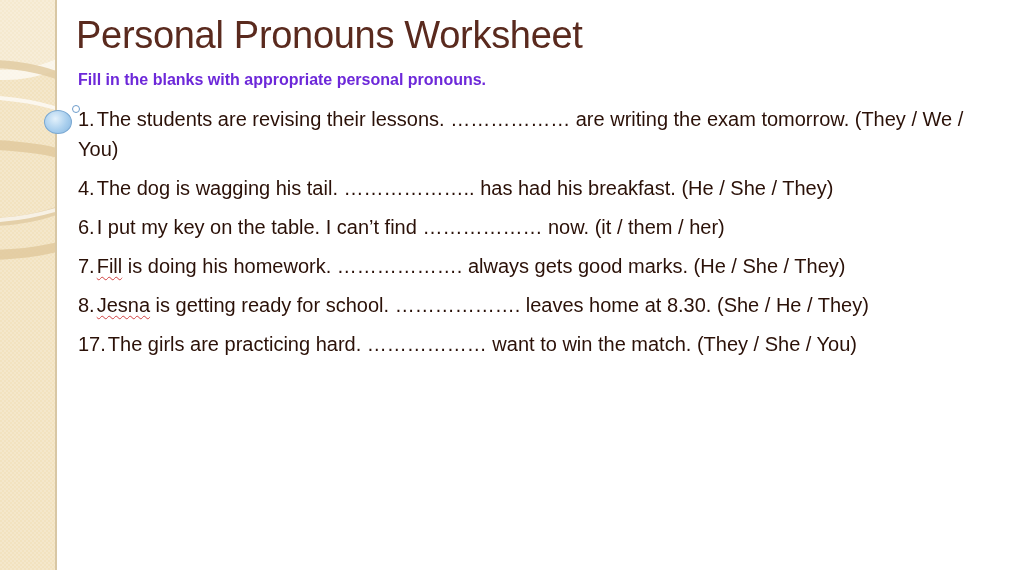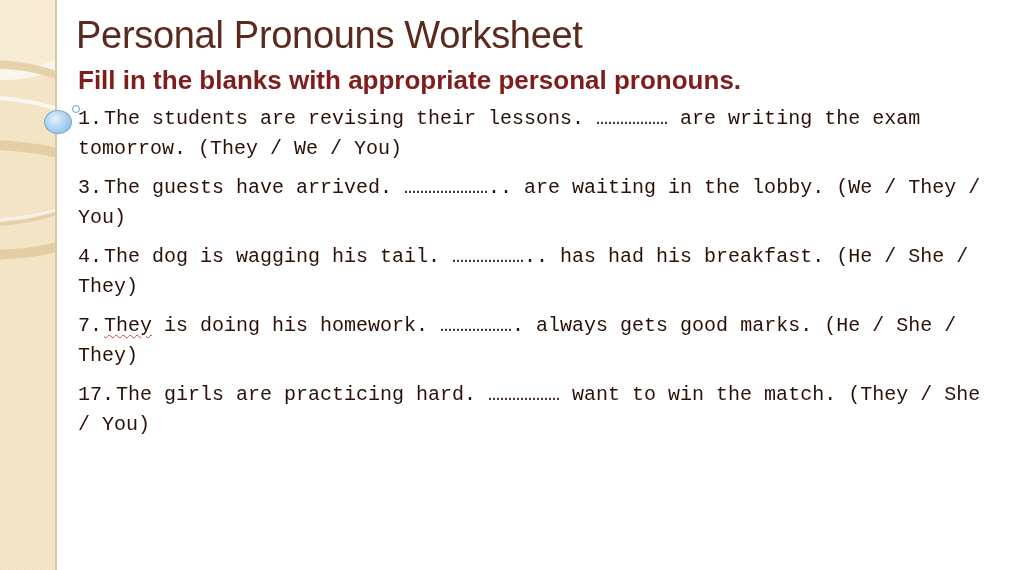--- a/index.html
+++ b/index.html
@@ -85,33 +85,33 @@
       line-height: 50px;
       color: #5a2a1e;
       letter-spacing: -0.3px;
     }
     .instructions {
       position: absolute;
       left: 78px;
       top: 66px;
       font-family: "Liberation Sans", sans-serif;
       font-weight: bold;
-      font-size: 26px;
+      font-size: 16px;
       line-height: 28px;
-      color: #7f1d1d;
+      color: #6d28d9;
     }
     .questions {
       position: absolute;
       left: 78px;
       top: 104px;
       width: 920px;
       margin: 0;
       padding: 0;
       list-style: none;
-      font-family: Liberation Mono, monospace;
+      font-family: Liberation Sans, sans-serif;
       font-size: 20px;
       line-height: 30px;
       color: #2b1108;
     }
     .questions li {
       margin: 0 0 9px 0;
     }
     .q-num {
       margin-right: 2px;
     }
@@ -135,25 +135,28 @@
   <div class="bubble-small"></div>
 
   <h1 class="title">Personal Pronouns Worksheet</h1>
   <div class="instructions">Fill in the blanks with appropriate personal pronouns.</div>
 
   <ol class="questions">
     <li>
       <span class="q-num">1.</span><span>The students are revising their lessons. ……………… are writing the exam tomorrow. (They / We / You)</span>
     </li>
     <li>
-      <span class="q-num">3.</span><span>The guests have arrived. ………………….. are waiting in the lobby. (We / They / You)</span>
-    </li>
-    <li>
       <span class="q-num">4.</span><span>The dog is wagging his tail. ……………….. has had his breakfast. (He / She / They)</span>
     </li>
     <li>
-      <span class="q-num">7.</span><span class="squiggle">They</span><span> is doing his homework. ………………. always gets good marks. (He / She / They)</span>
+      <span class="q-num">6.</span><span>I put my key on the table. I can’t find ……………… now. (it / them / her)</span>
+    </li>
+    <li>
+      <span class="q-num">7.</span><span class="squiggle">Fill</span><span> is doing his homework. ………………. always gets good marks. (He / She / They)</span>
+    </li>
+    <li>
+      <span class="q-num">8.</span><span class="squiggle">Jesna</span><span> is getting ready for school. ………………. leaves home at 8.30. (She / He / They)</span>
     </li>
     <li>
       <span class="q-num">17.</span><span>The girls are practicing hard. ……………… want to win the match. (They / She / You)</span>
     </li>
   </ol>
 </div>
 
 </body></html>

